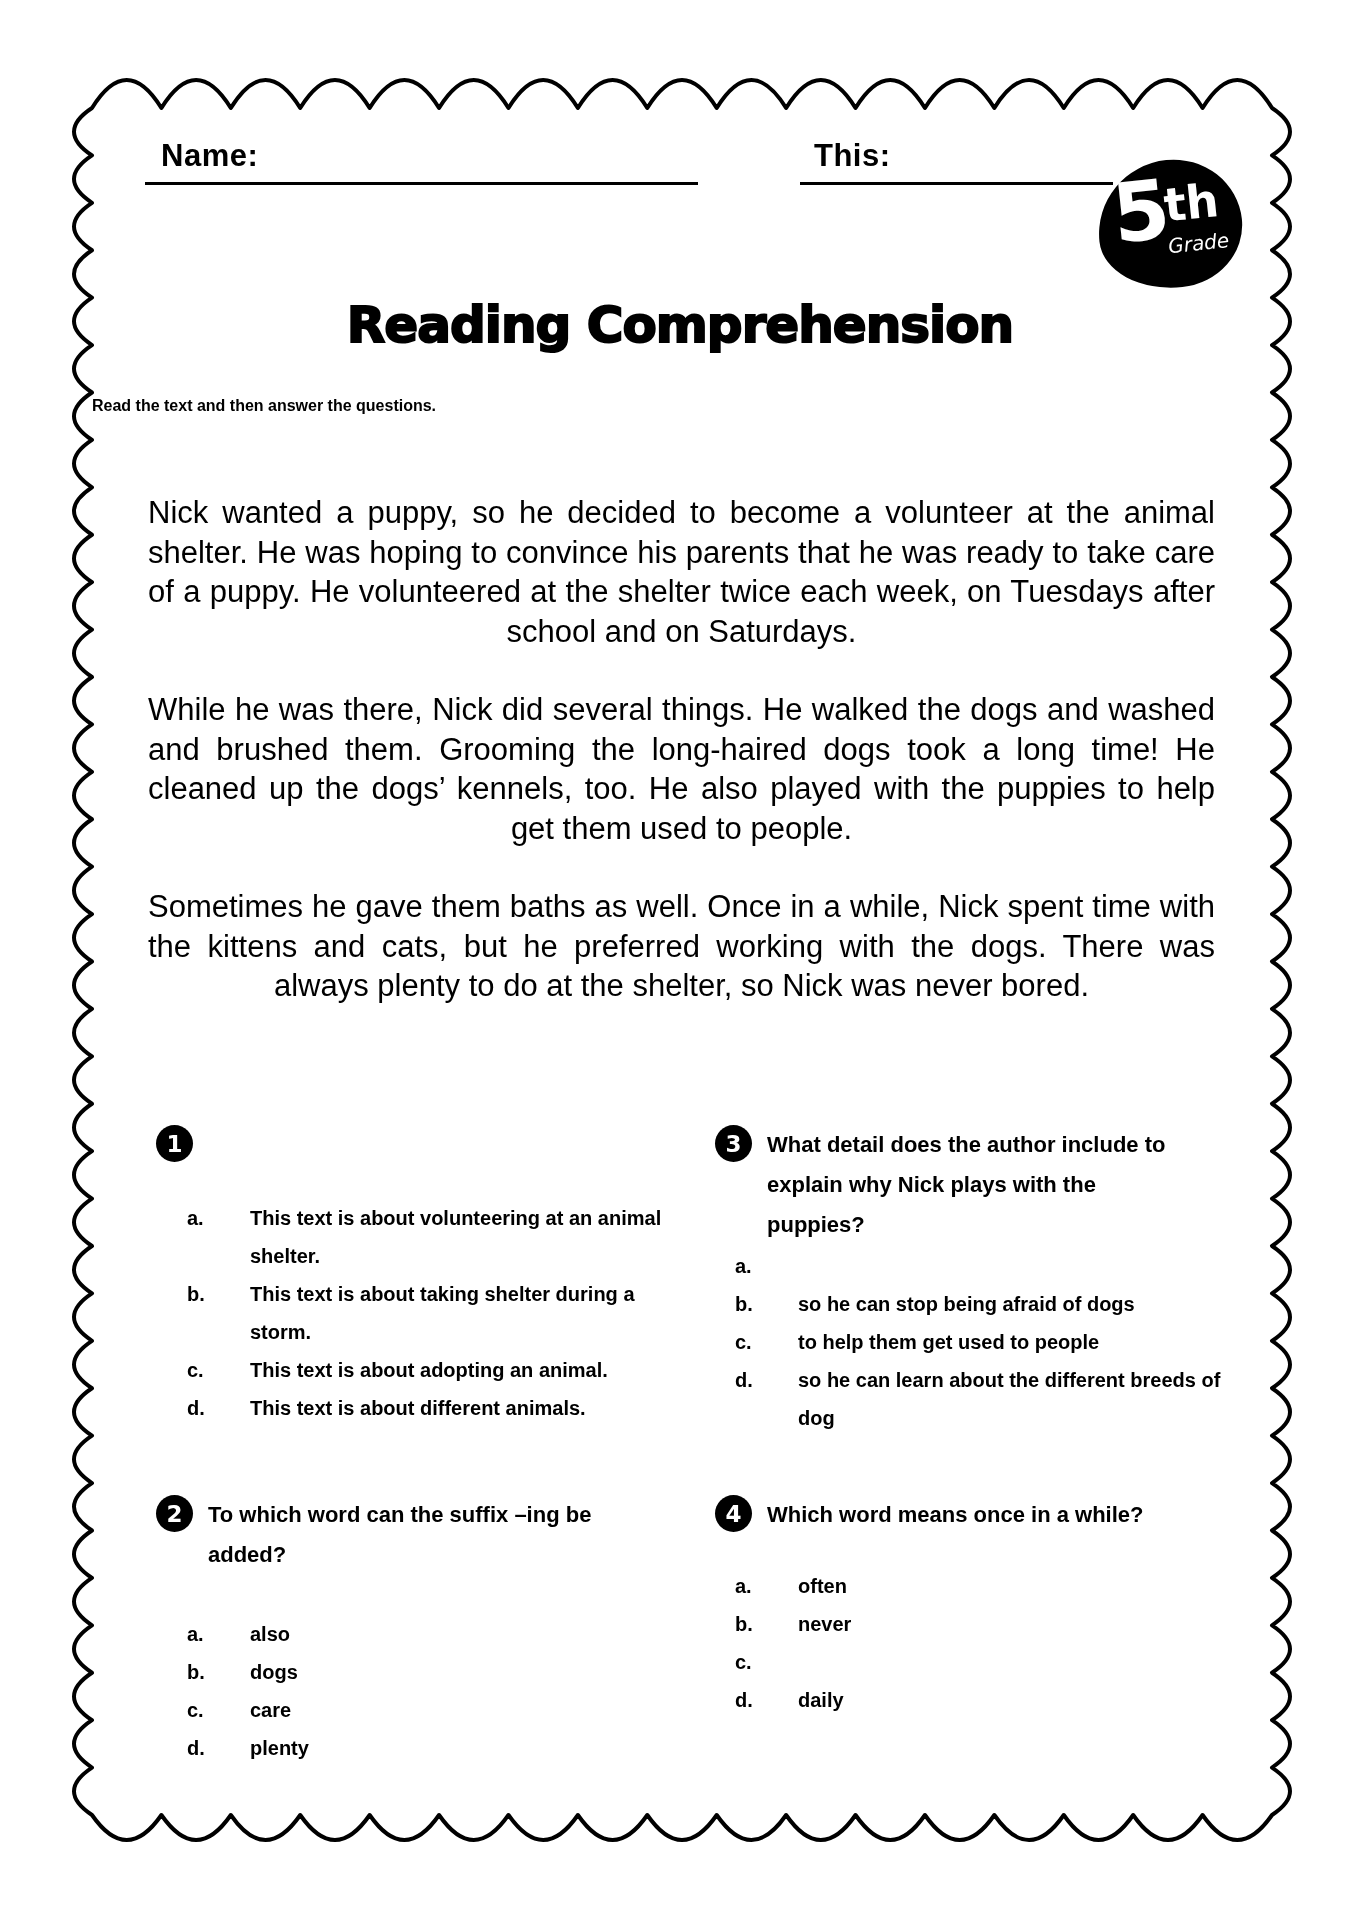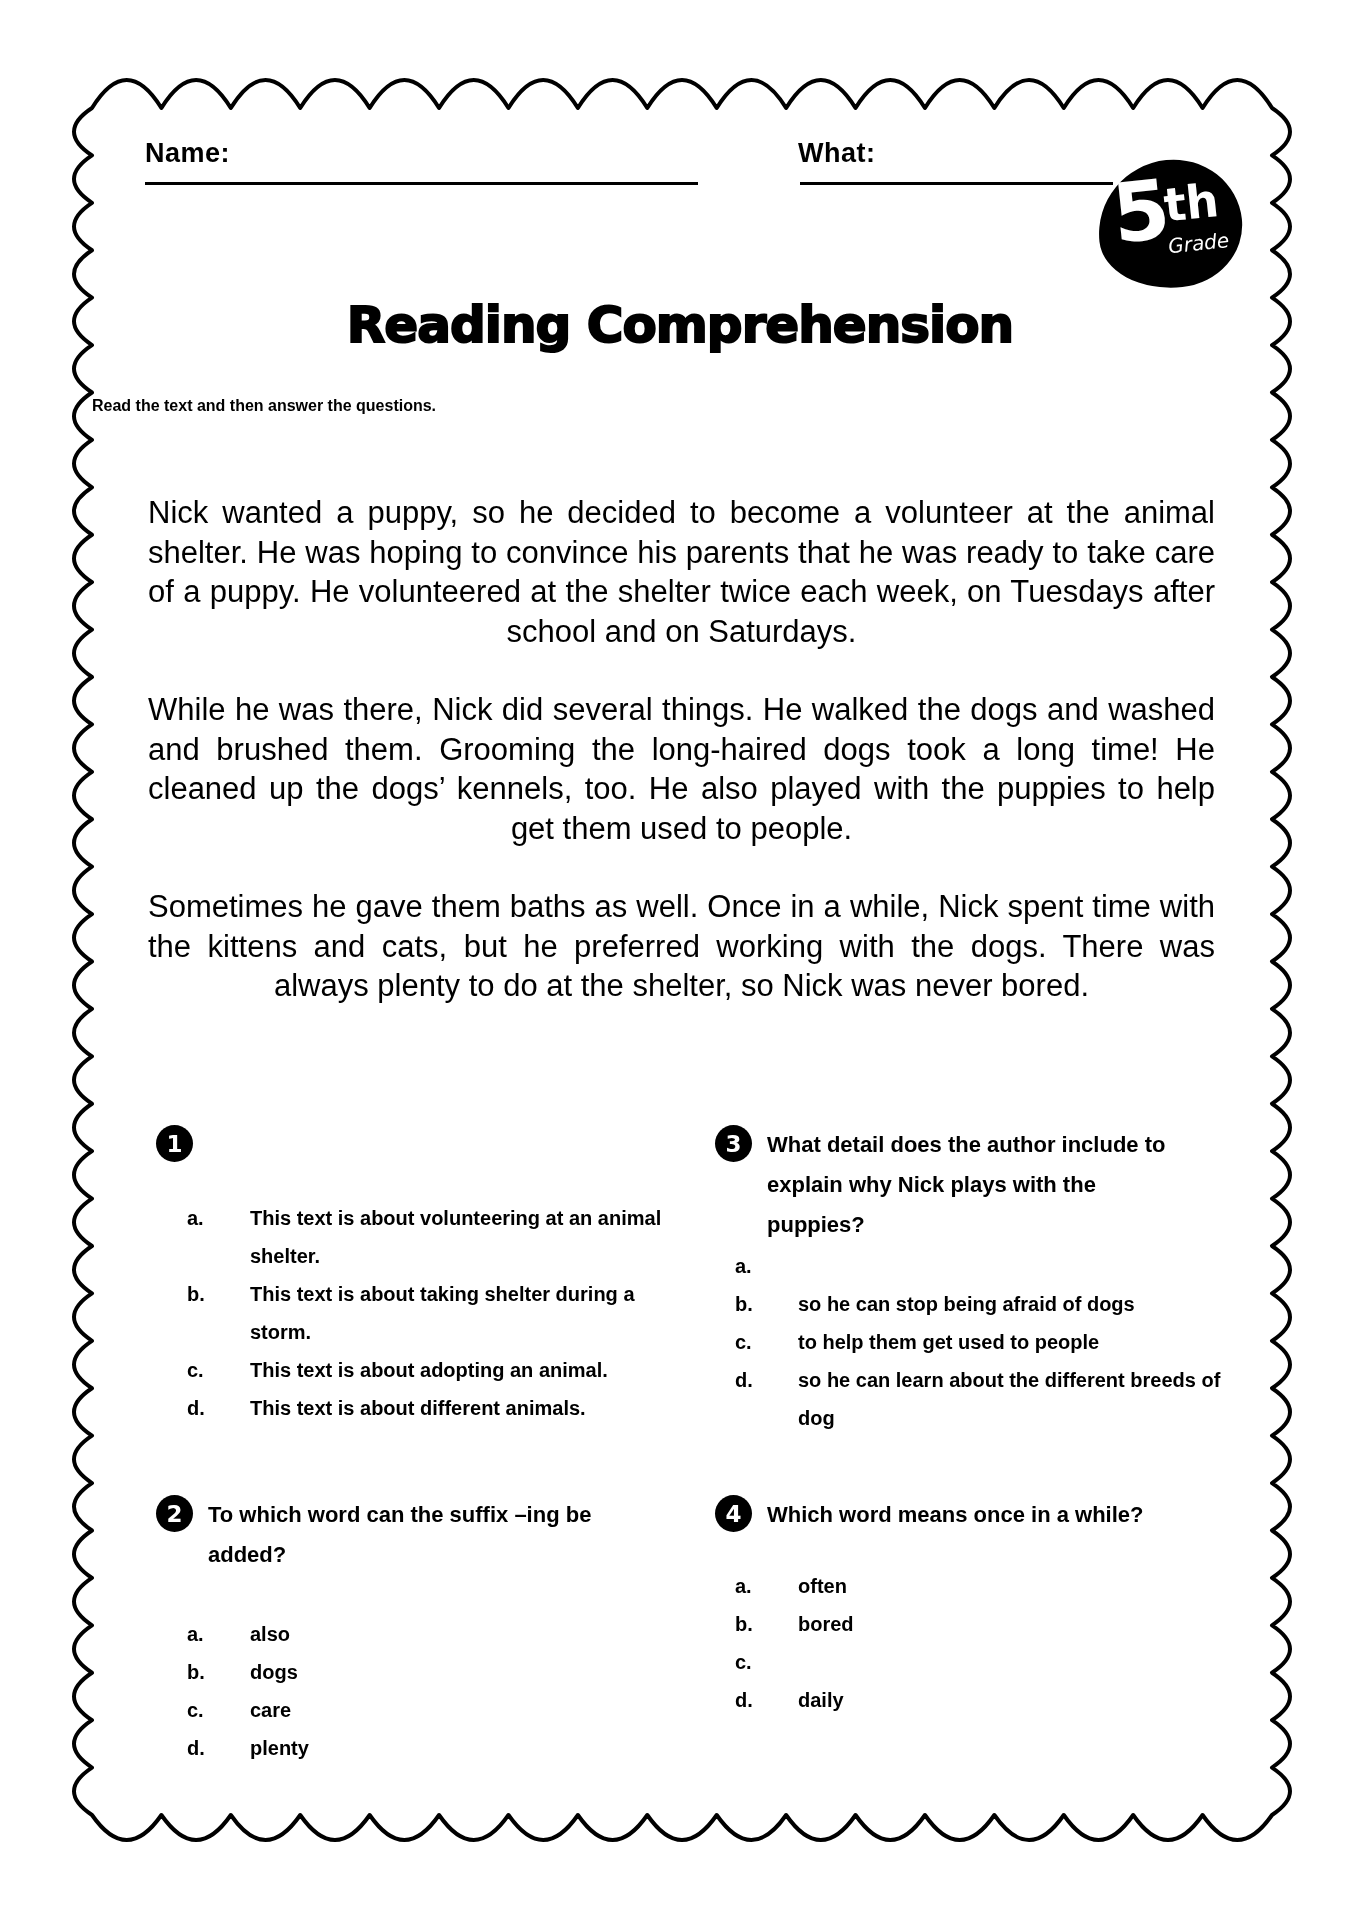--- a/index.html
+++ b/index.html
@@ -9,22 +9,23 @@
     width:1359px;height:1921px;
     background:#fff;
     font-family:"Liberation Sans",sans-serif;
     color:#000;
     overflow:hidden;
   }
   #frame-svg{position:absolute;left:0;top:0;width:1359px;height:1921px;}
 
   .field-label{
     position:absolute;top:138px;
-    font-size:27px;font-weight:bold;
+    font-size:31px;font-weight:bold;
     letter-spacing:0.5px;
+    margin-left:16px;
   }
   .name-label{left:145px;}
   .date-label{left:798px;}
   .fill-line{
     position:absolute;top:182px;height:0;
     border-top:3px solid #000;
   }
   .name-line{left:145px;width:553px;}
   .date-line{left:800px;width:313px;}
 
@@ -92,21 +93,21 @@
 
 <div class="page">
 
   <svg id="frame-svg" viewBox="0 0 1359 1921" xmlns="http://www.w3.org/2000/svg">
     <path id="frame-path" fill="none" stroke="#000" stroke-width="4" stroke-linecap="round" stroke-linejoin="round" d="M 92 108 q 34.705882352941174 -56 69.41176470588235 0 q 34.705882352941174 -56 69.41176470588235 0 q 34.705882352941174 -56 69.41176470588235 0 q 34.705882352941174 -56 69.41176470588235 0 q 34.705882352941174 -56 69.41176470588235 0 q 34.705882352941174 -56 69.41176470588235 0 q 34.705882352941174 -56 69.41176470588235 0 q 34.705882352941174 -56 69.41176470588235 0 q 34.705882352941174 -56 69.41176470588235 0 q 34.705882352941174 -56 69.41176470588235 0 q 34.705882352941174 -56 69.41176470588235 0 q 34.705882352941174 -56 69.41176470588235 0 q 34.705882352941174 -56 69.41176470588235 0 q 34.705882352941174 -56 69.41176470588235 0 q 34.705882352941174 -56 69.41176470588235 0 q 34.705882352941174 -56 69.41176470588235 0 q 34.705882352941174 -56 69.41176470588235 0 q 36 23.708333333333332 0 47.416666666666664 q 36 23.708333333333332 0 47.416666666666664 q 36 23.708333333333332 0 47.416666666666664 q 36 23.708333333333332 0 47.416666666666664 q 36 23.708333333333332 0 47.416666666666664 q 36 23.708333333333332 0 47.416666666666664 q 36 23.708333333333332 0 47.416666666666664 q 36 23.708333333333332 0 47.416666666666664 q 36 23.708333333333332 0 47.416666666666664 q 36 23.708333333333332 0 47.416666666666664 q 36 23.708333333333332 0 47.416666666666664 q 36 23.708333333333332 0 47.416666666666664 q 36 23.708333333333332 0 47.416666666666664 q 36 23.708333333333332 0 47.416666666666664 q 36 23.708333333333332 0 47.416666666666664 q 36 23.708333333333332 0 47.416666666666664 q 36 23.708333333333332 0 47.416666666666664 q 36 23.708333333333332 0 47.416666666666664 q 36 23.708333333333332 0 47.416666666666664 q 36 23.708333333333332 0 47.416666666666664 q 36 23.708333333333332 0 47.416666666666664 q 36 23.708333333333332 0 47.416666666666664 q 36 23.708333333333332 0 47.416666666666664 q 36 23.708333333333332 0 47.416666666666664 q 36 23.708333333333332 0 47.416666666666664 q 36 23.708333333333332 0 47.416666666666664 q 36 23.708333333333332 0 47.416666666666664 q 36 23.708333333333332 0 47.416666666666664 q 36 23.708333333333332 0 47.416666666666664 q 36 23.708333333333332 0 47.416666666666664 q 36 23.708333333333332 0 47.416666666666664 q 36 23.708333333333332 0 47.416666666666664 q 36 23.708333333333332 0 47.416666666666664 q 36 23.708333333333332 0 47.416666666666664 q 36 23.708333333333332 0 47.416666666666664 q 36 23.708333333333332 0 47.416666666666664 q -34.705882352941174 50 -69.41176470588235 0 q -34.705882352941174 50 -69.41176470588235 0 q -34.705882352941174 50 -69.41176470588235 0 q -34.705882352941174 50 -69.41176470588235 0 q -34.705882352941174 50 -69.41176470588235 0 q -34.705882352941174 50 -69.41176470588235 0 q -34.705882352941174 50 -69.41176470588235 0 q -34.705882352941174 50 -69.41176470588235 0 q -34.705882352941174 50 -69.41176470588235 0 q -34.705882352941174 50 -69.41176470588235 0 q -34.705882352941174 50 -69.41176470588235 0 q -34.705882352941174 50 -69.41176470588235 0 q -34.705882352941174 50 -69.41176470588235 0 q -34.705882352941174 50 -69.41176470588235 0 q -34.705882352941174 50 -69.41176470588235 0 q -34.705882352941174 50 -69.41176470588235 0 q -34.705882352941174 50 -69.41176470588235 0 q -36 -23.708333333333332 0 -47.416666666666664 q -36 -23.708333333333332 0 -47.416666666666664 q -36 -23.708333333333332 0 -47.416666666666664 q -36 -23.708333333333332 0 -47.416666666666664 q -36 -23.708333333333332 0 -47.416666666666664 q -36 -23.708333333333332 0 -47.416666666666664 q -36 -23.708333333333332 0 -47.416666666666664 q -36 -23.708333333333332 0 -47.416666666666664 q -36 -23.708333333333332 0 -47.416666666666664 q -36 -23.708333333333332 0 -47.416666666666664 q -36 -23.708333333333332 0 -47.416666666666664 q -36 -23.708333333333332 0 -47.416666666666664 q -36 -23.708333333333332 0 -47.416666666666664 q -36 -23.708333333333332 0 -47.416666666666664 q -36 -23.708333333333332 0 -47.416666666666664 q -36 -23.708333333333332 0 -47.416666666666664 q -36 -23.708333333333332 0 -47.416666666666664 q -36 -23.708333333333332 0 -47.416666666666664 q -36 -23.708333333333332 0 -47.416666666666664 q -36 -23.708333333333332 0 -47.416666666666664 q -36 -23.708333333333332 0 -47.416666666666664 q -36 -23.708333333333332 0 -47.416666666666664 q -36 -23.708333333333332 0 -47.416666666666664 q -36 -23.708333333333332 0 -47.416666666666664 q -36 -23.708333333333332 0 -47.416666666666664 q -36 -23.708333333333332 0 -47.416666666666664 q -36 -23.708333333333332 0 -47.416666666666664 q -36 -23.708333333333332 0 -47.416666666666664 q -36 -23.708333333333332 0 -47.416666666666664 q -36 -23.708333333333332 0 -47.416666666666664 q -36 -23.708333333333332 0 -47.416666666666664 q -36 -23.708333333333332 0 -47.416666666666664 q -36 -23.708333333333332 0 -47.416666666666664 q -36 -23.708333333333332 0 -47.416666666666664 q -36 -23.708333333333332 0 -47.416666666666664 q -36 -23.708333333333332 0 -47.416666666666664 Z"></path>
   </svg>
 
   <div class="field-label name-label">Name:</div>
   <div class="fill-line name-line"></div>
 
-  <div class="field-label date-label">What:</div>
+  <div class="field-label date-label">This:</div>
   <div class="fill-line date-line"></div>
 
   <div class="grade-badge">
     <span class="badge-number">5</span>
     <span class="badge-suffix">th</span>
     <span class="badge-word">Grade</span>
   </div>
 
   <div class="title">Reading Comprehension</div>
 
@@ -196,21 +197,21 @@
       <div class="qnum">4</div>
       <div class="qtext">Which word means once in a while?</div>
     </div>
     <ul class="options">
       <li class="option">
         <span class="opt-letter">a.</span>
         <span class="opt-text">often</span>
       </li>
       <li class="option">
         <span class="opt-letter">b.</span>
-        <span class="opt-text">bored</span>
+        <span class="opt-text">never</span>
       </li>
       <li class="option">
         <span class="opt-letter">c.</span>
       </li>
       <li class="option">
         <span class="opt-letter">d.</span>
         <span class="opt-text">daily</span>
       </li>
     </ul>
   </div>

